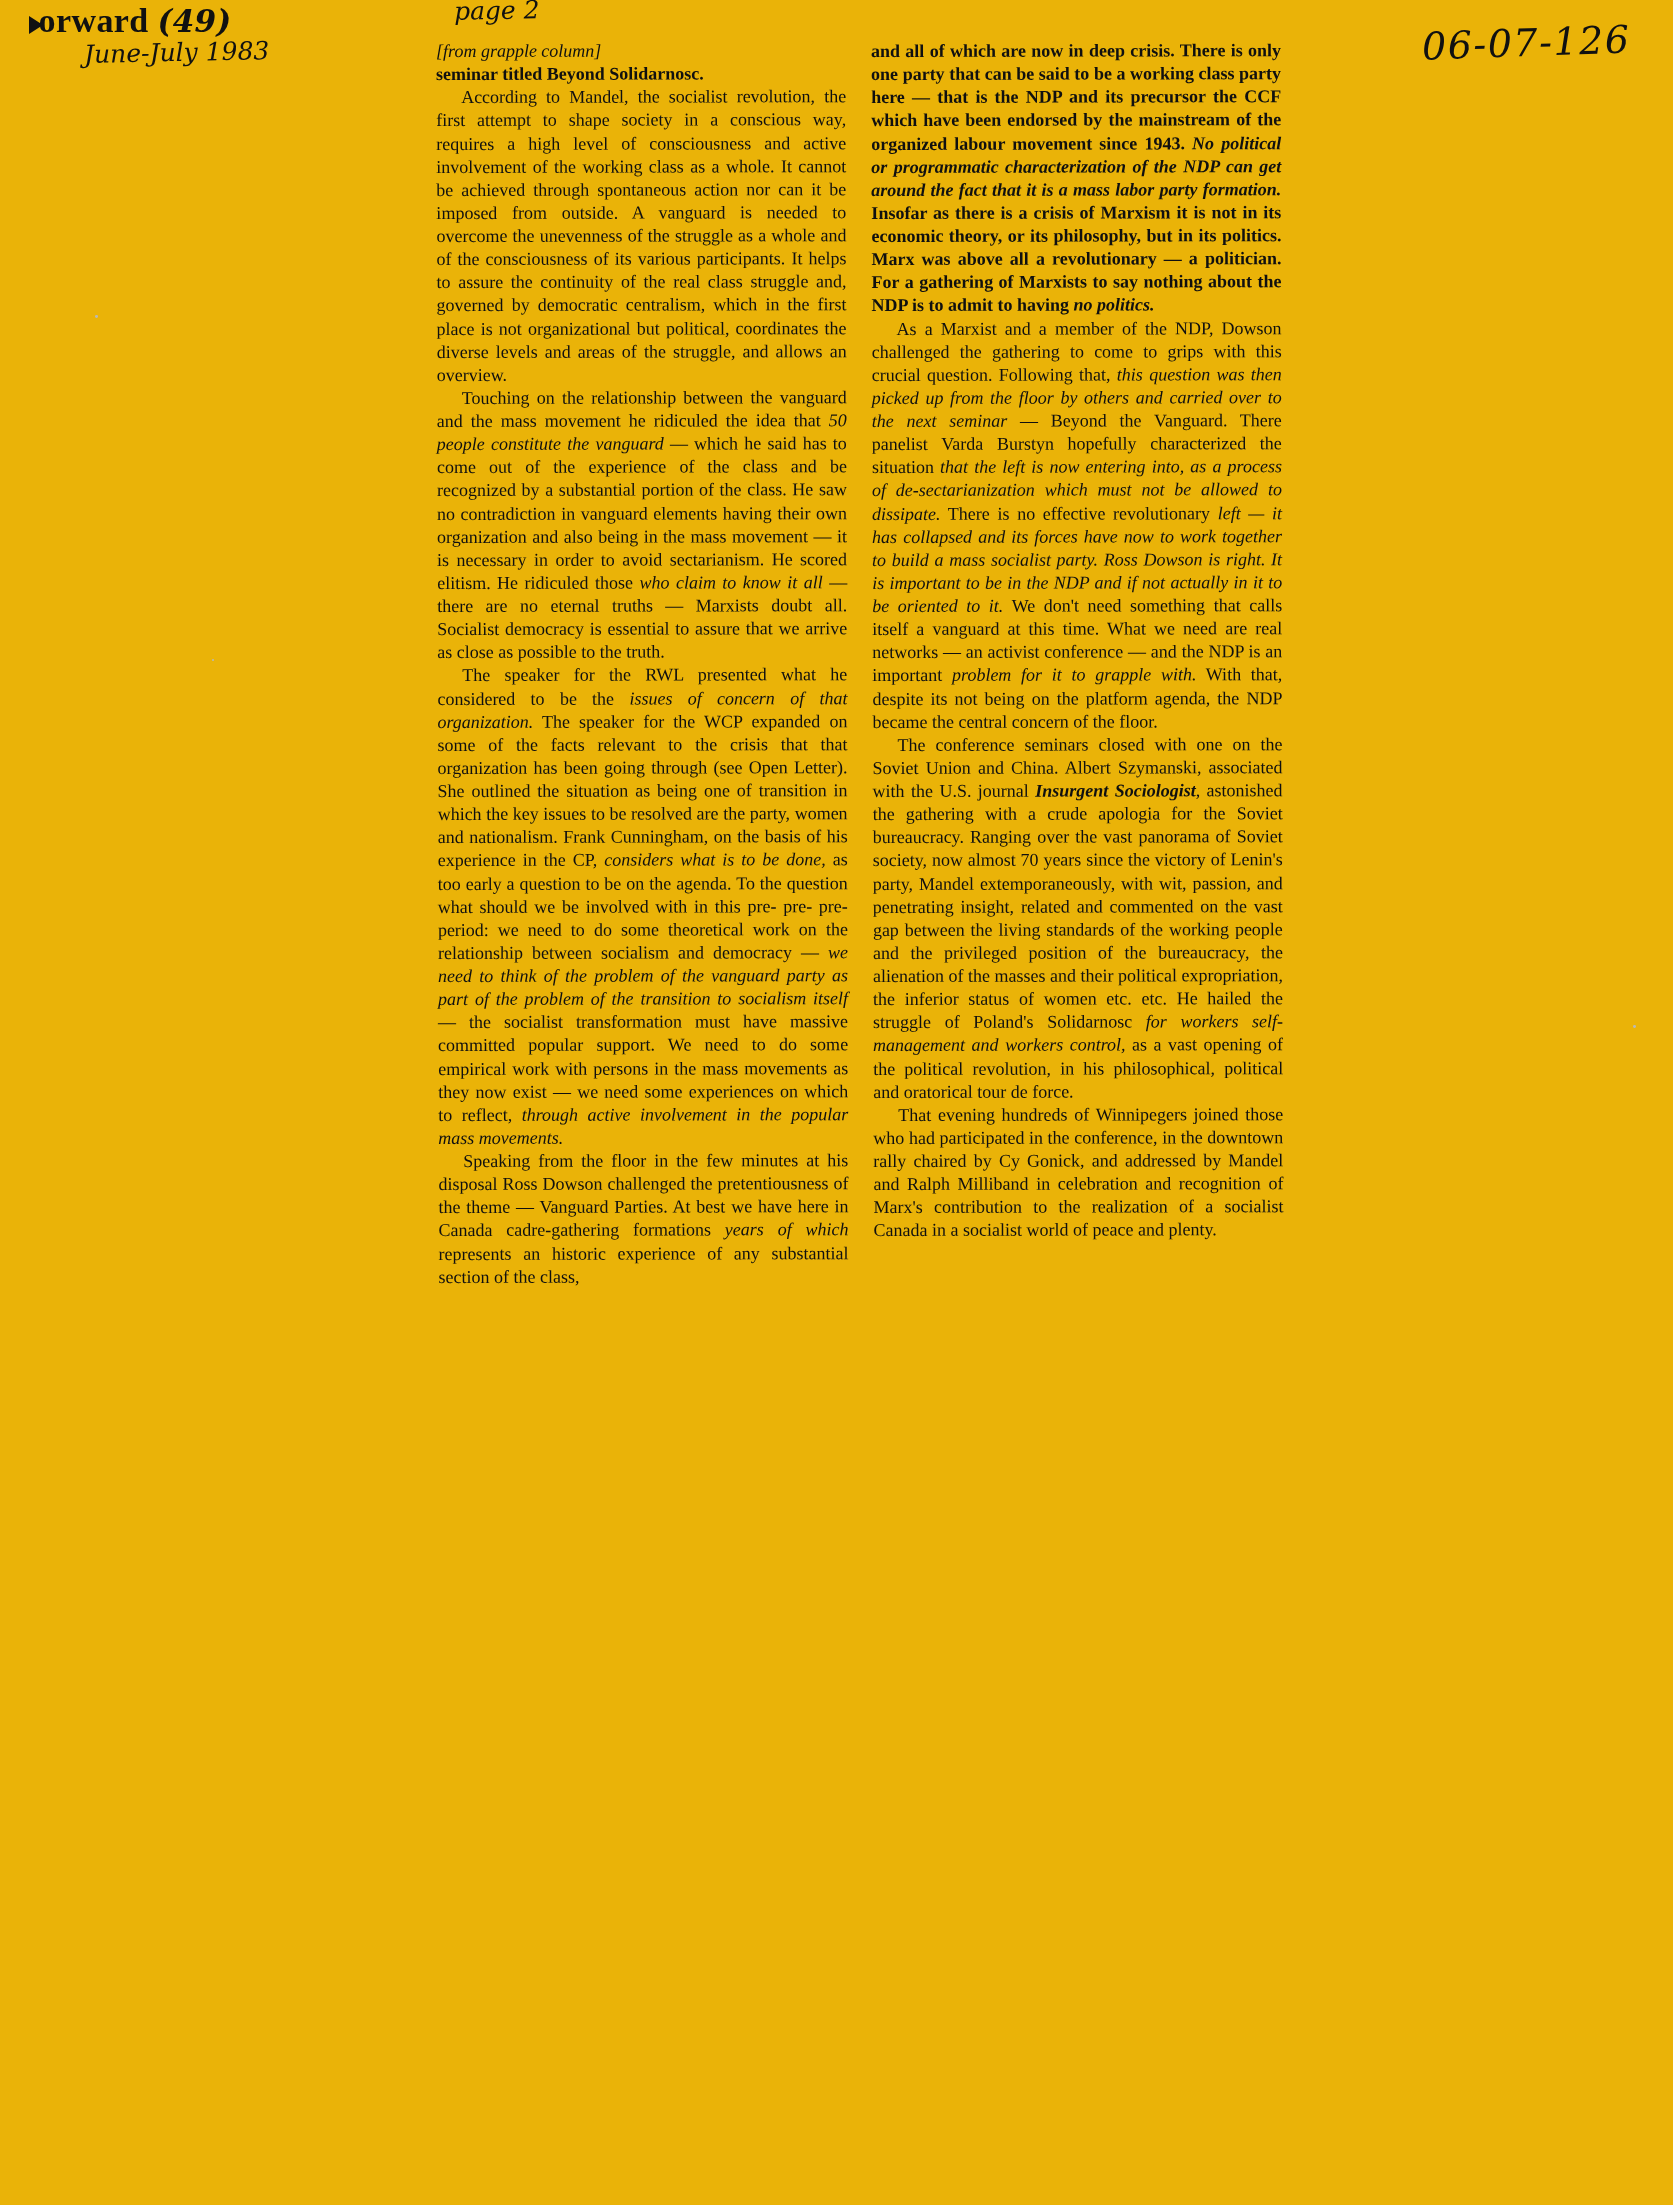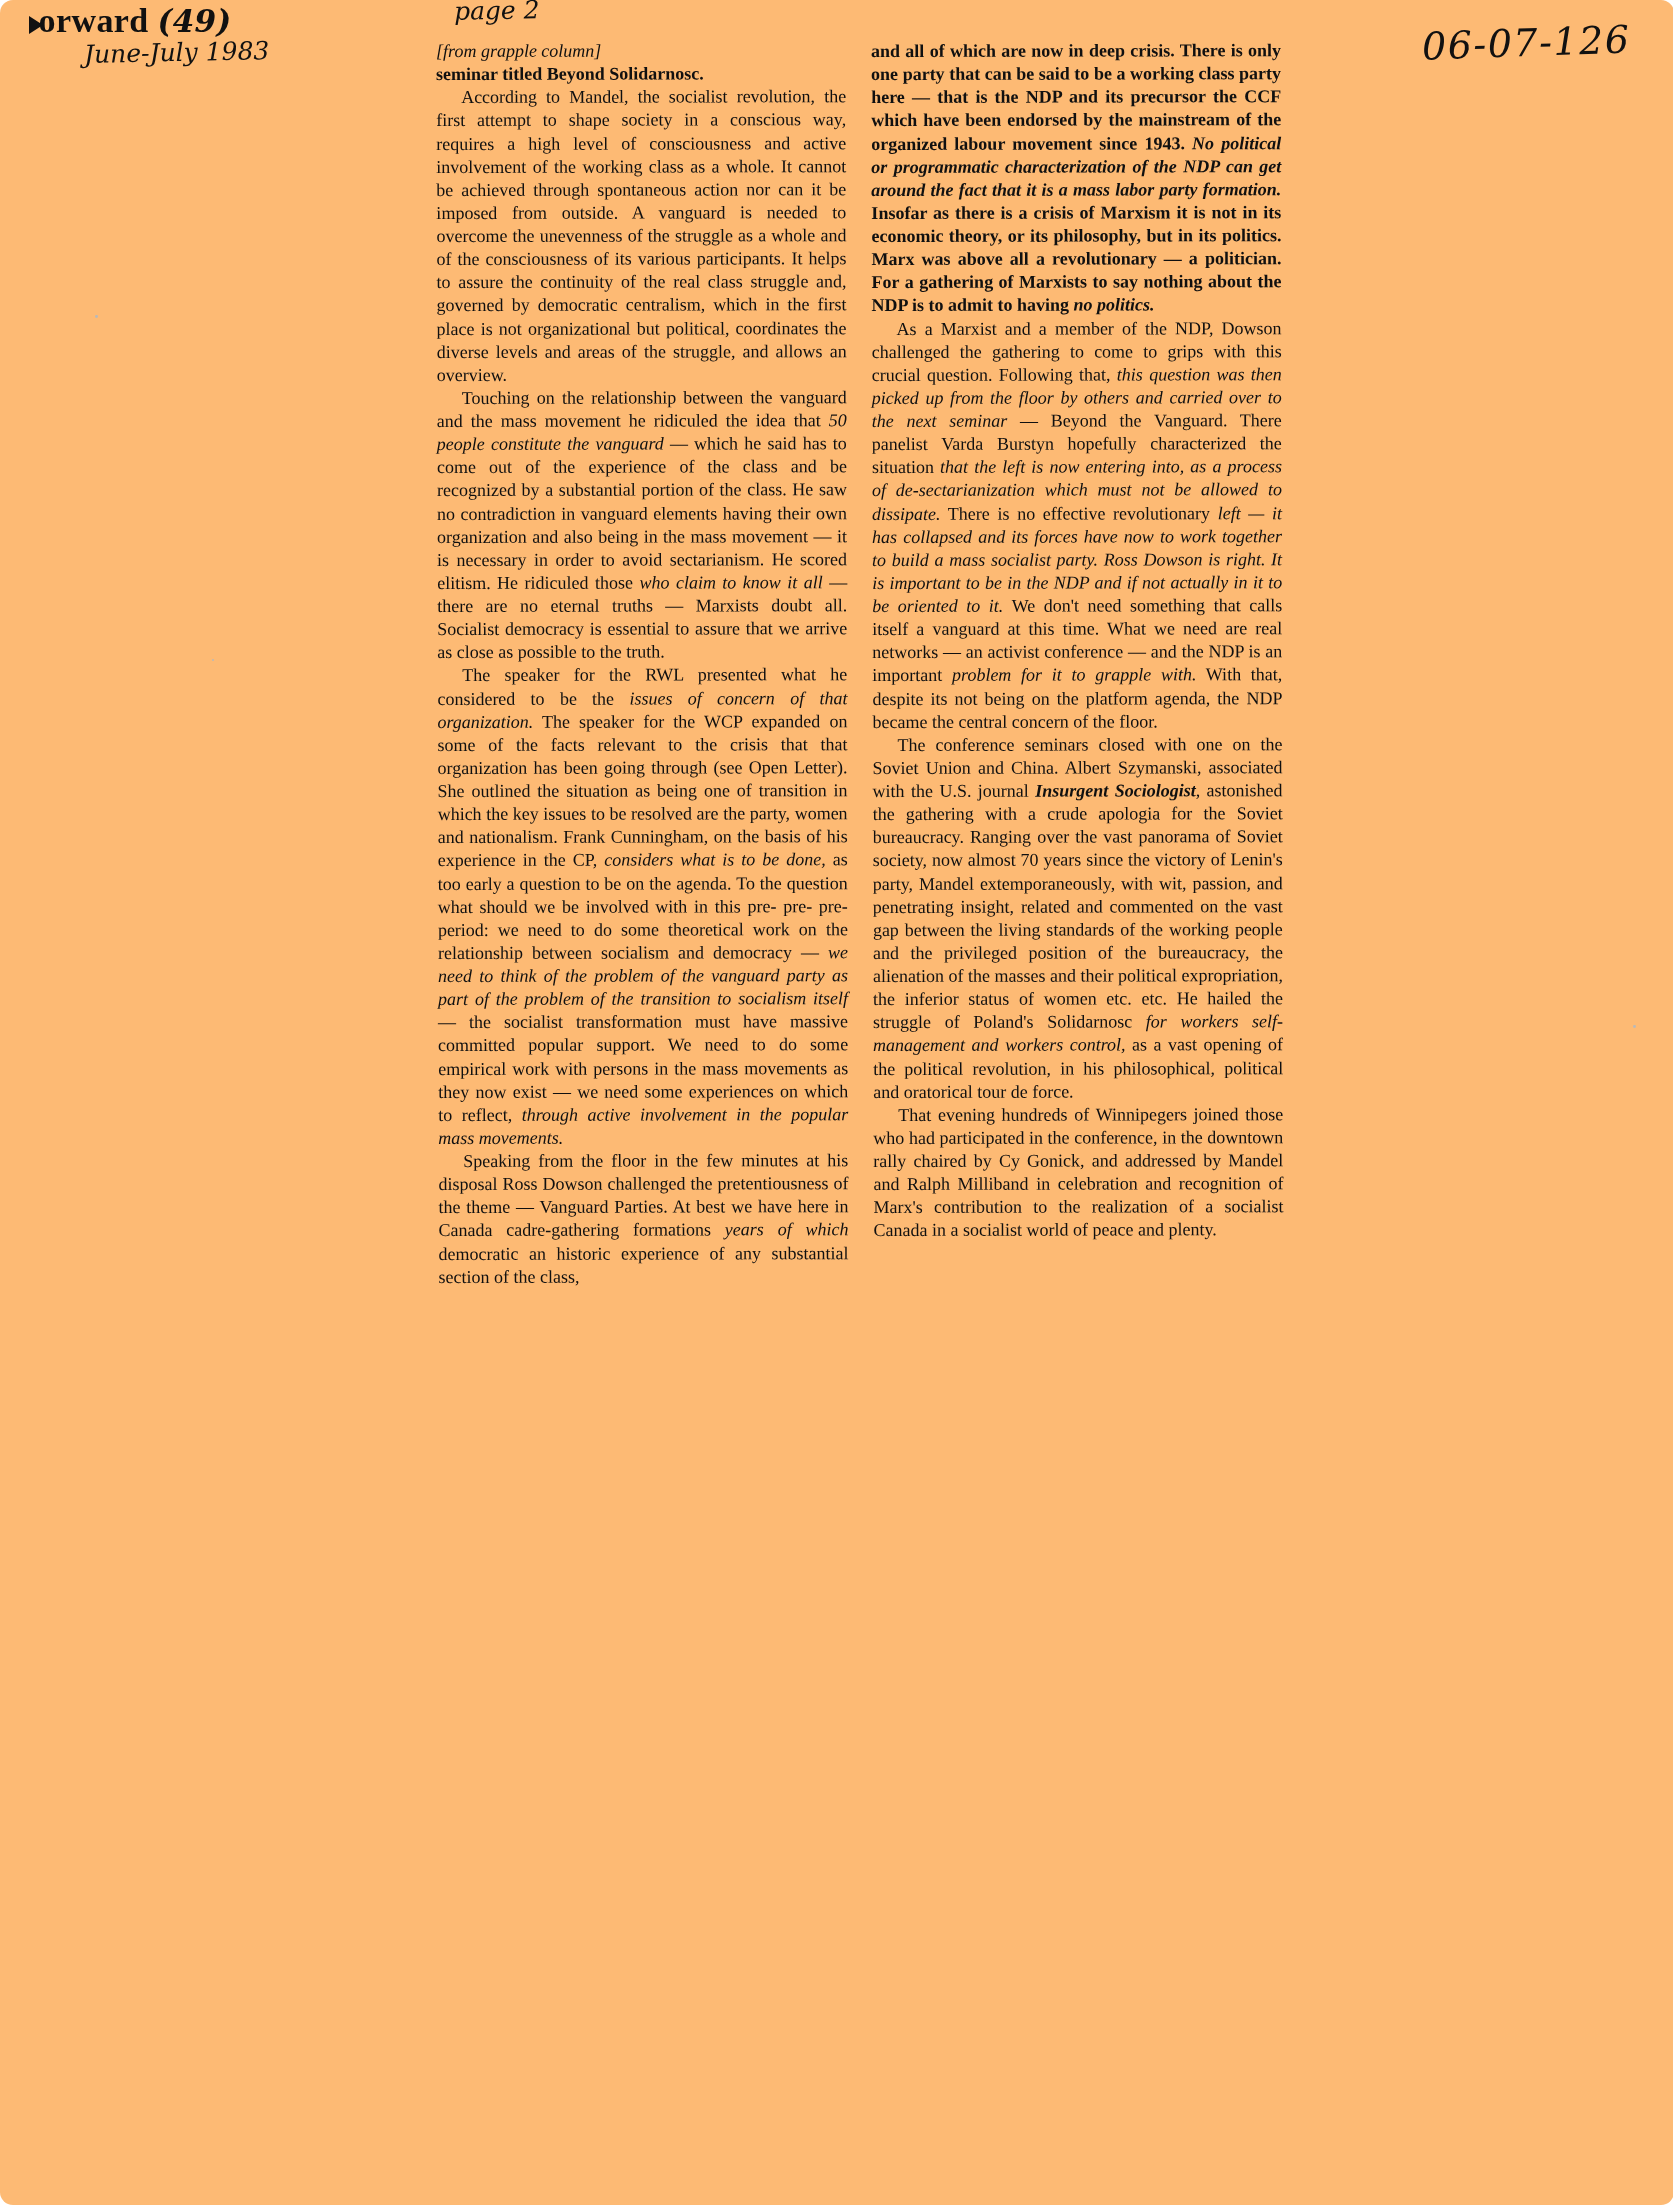--- a/index.html
+++ b/index.html
@@ -13,22 +13,21 @@
     position: relative;
     font-family: "Liberation Serif", serif;
     color: #0d0d0d;
     overflow: hidden;
   }
 
   
   .page {
     position: absolute;
     inset: 0;
-    background: #fdba74;
-    border-radius: 13px;
+    background: #eab308;
   }
 
   
   .handwritten {
     font-family: "DejaVu Serif", serif;
     font-style: italic;
     color: #111;
   }
 
   #masthead {
@@ -136,21 +135,21 @@
 
   <div id="archive-code" class="handwritten">06-07-126</div>
 
   <div class="col" id="col-left">
     <p class="noindent italic">[from grapple column]</p>
     <div>
         <p class="contd"><span>seminar titled Beyond Solidarnosc.</span></p>
         <p><span>According to Mandel, the socialist revolution, the first attempt to shape society in a conscious way, requires a high level of consciousness and active involvement of the working class as a whole. It cannot be achieved through spontaneous action nor can it be imposed from outside. A vanguard is needed to overcome the unevenness of the struggle as a whole and of the consciousness of its various participants. It helps to assure the continuity of the real class struggle and, governed by democratic centralism, which in the first place is not organizational but political, coordinates the diverse levels and areas of the struggle, and allows an overview.</span></p>
         <p><span>Touching on the relationship between the vanguard and the mass movement he ridiculed the idea that </span><span class="italic">50 people constitute the vanguard</span><span> — which he said has to come out of the experience of the class and be recognized by a substantial portion of the class. He saw no contradiction in vanguard elements having their own organization and also being in the mass movement — it is necessary in order to avoid sectarianism. He scored elitism. He ridiculed those </span><span class="italic">who claim to know it all</span><span> — there are no eternal truths — Marxists doubt all. Socialist democracy is essential to assure that we arrive as close as possible to the truth.</span></p>
         <p><span>The speaker for the RWL presented what he considered to be the </span><span class="italic">issues of concern of that organization.</span><span> The speaker for the WCP expanded on some of the facts relevant to the crisis that that organization has been going through (see Open Letter). She outlined the situation as being one of transition in which the key issues to be resolved are the party, women and nationalism. Frank Cunningham, on the basis of his experience in the CP, </span><span class="italic">considers what is to be done,</span><span> as too early a question to be on the agenda. To the question what should we be involved with in this pre- pre- pre-period: we need to do some theoretical work on the relationship between socialism and democracy — </span><span class="italic">we need to think of the problem of the vanguard party as part of the problem of the transition to socialism itself</span><span> — the socialist transformation must have massive committed popular support. We need to do some empirical work with persons in the mass movements as they now exist — we need some experiences on which to reflect, </span><span class="italic">through active involvement in the popular mass movements.</span></p>
-        <p><span>Speaking from the floor in the few minutes at his disposal Ross Dowson challenged the pretentiousness of the theme — Vanguard Parties. At best we have here in Canada cadre-gathering formations </span><span class="italic">years of which</span><span> democratic an historic experience of any substantial section of the class,</span></p>
+        <p><span>Speaking from the floor in the few minutes at his disposal Ross Dowson challenged the pretentiousness of the theme — Vanguard Parties. At best we have here in Canada cadre-gathering formations </span><span class="italic">years of which</span><span> represents an historic experience of any substantial section of the class,</span></p>
       </div>
   </div>
 
   <div class="col" id="col-right">
     <div>
         <p class="contd"><span>and all of which are now in deep crisis. There is only one party that can be said to be a working class party here — that is the NDP and its precursor the CCF which have been endorsed by the mainstream of the organized labour movement since 1943. </span><span class="italic">No political or programmatic characterization of the NDP can get around the fact that it is a mass labor party formation.</span><span> Insofar as there is a crisis of Marxism it is not in its economic theory, or its philosophy, but in its politics. Marx was above all a revolutionary — a politician. For a gathering of Marxists to say nothing about the NDP is to admit to having </span><span class="italic">no politics.</span></p>
         <p><span>As a Marxist and a member of the NDP, Dowson challenged the gathering to come to grips with this crucial question. Following that, </span><span class="italic">this question was then picked up from the floor by others and carried over to the next seminar</span><span> — Beyond the Vanguard. There panelist Varda Burstyn hopefully characterized the situation </span><span class="italic">that the left is now entering into, as a process of de-sectarianization which must not be allowed to dissipate.</span><span> There is no effective revolutionary </span><span class="italic">left — it has collapsed and its forces have now to work together to build a mass socialist party. Ross Dowson is right. It is important to be in the NDP and if not actually in it to be oriented to it.</span><span> We don't need something that calls itself a vanguard at this time. What we need are real networks — an activist conference — and the NDP is an important </span><span class="italic">problem for it to grapple with.</span><span> With that, despite its not being on the platform agenda, the NDP became the central concern of the floor.</span></p>
         <p><span>The conference seminars closed with one on the Soviet Union and China. Albert Szymanski, associated with the U.S. journal </span><span class="bold italic">Insurgent Sociologist</span><span>, astonished the gathering with a crude apologia for the Soviet bureaucracy. Ranging over the vast panorama of Soviet society, now almost 70 years since the victory of Lenin's party, Mandel extemporaneously, with wit, passion, and penetrating insight, related and commented on the vast gap between the living standards of the working people and the privileged position of the bureaucracy, the alienation of the masses and their political expropriation, the inferior status of women etc. etc. He hailed the struggle of Poland's Solidarnosc </span><span class="italic">for workers self-management and workers control,</span><span> as a vast opening of the political revolution, in his philosophical, political and oratorical tour de force.</span></p>
         <p><span>That evening hundreds of Winnipegers joined those who had participated in the conference, in the downtown rally chaired by Cy Gonick, and addressed by Mandel and Ralph Milliband in celebration and recognition of Marx's contribution to the realization of a socialist Canada in a socialist world of peace and plenty.</span></p>
       </div>

